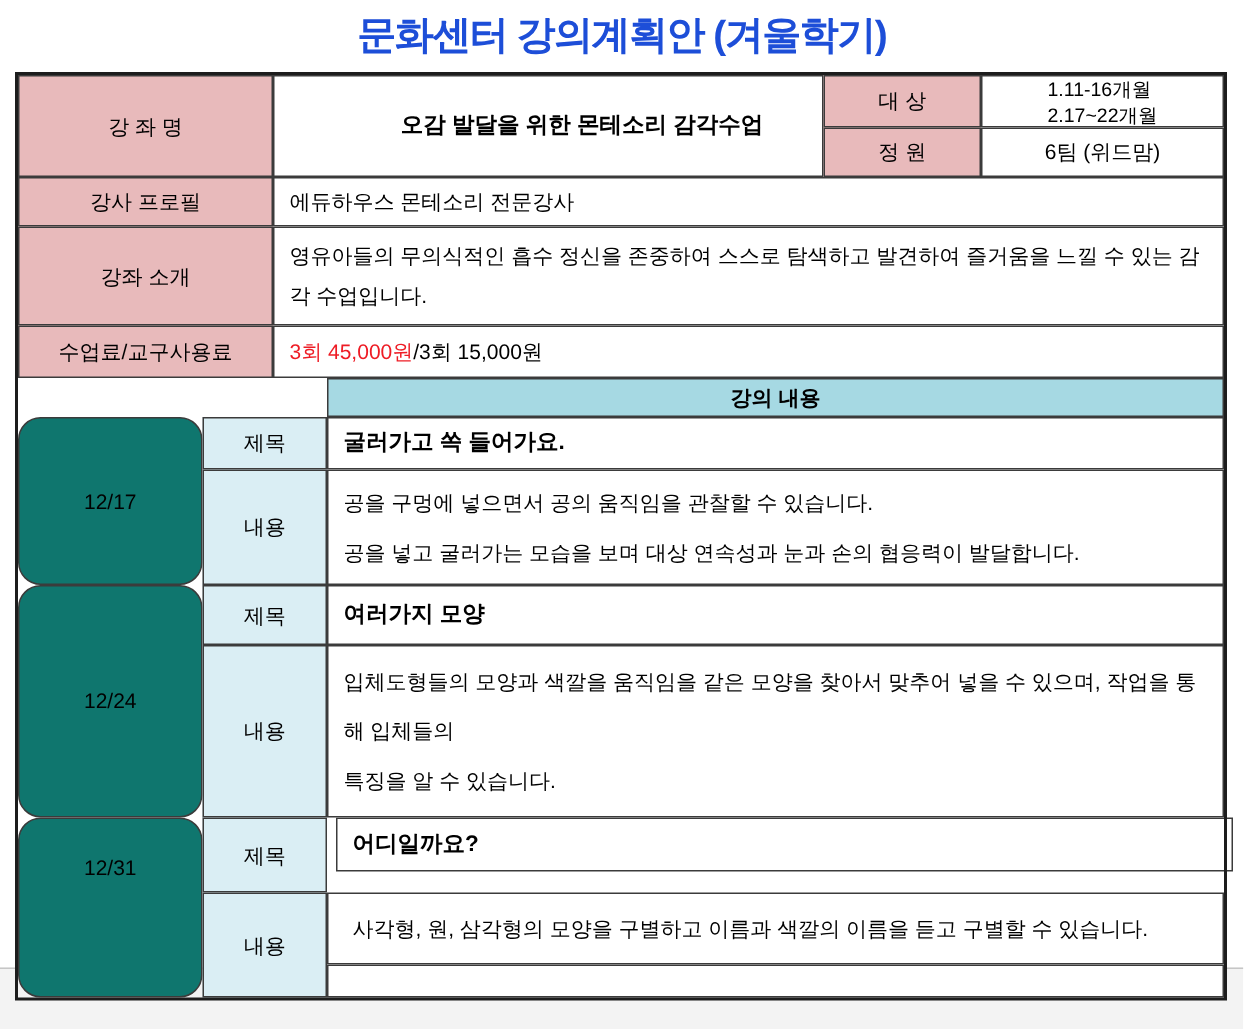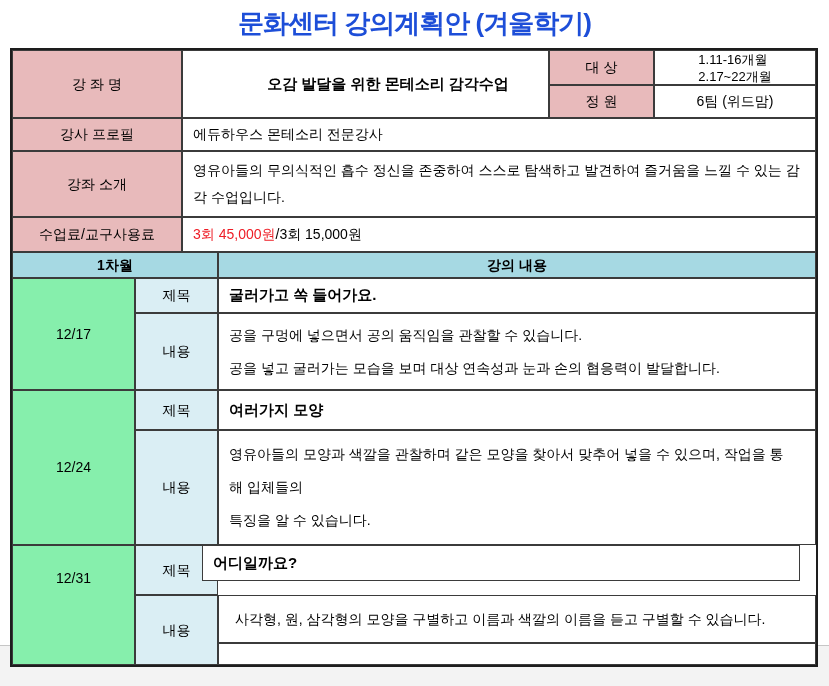--- a/index.html
+++ b/index.html
@@ -20,21 +20,21 @@
   }
   .cell {
     position:absolute; z-index:1;
     border:1px solid #3b3b3b;
     display:flex; align-items:center; justify-content:center;
     font-size:14px; color:#000; background:#ffffff;
     line-height:1.35;
   }
   .pink  { background:#e8babb;text-align:center; }
   .hblue { background:#a6d9e3; }
-  .dblue { background:#86efac; }
+  .dblue { background:#0f766e;border-radius:15px; }
   .lblue { background:#daeef4; }
   .bold  { font-weight:bold; }
   .left  { justify-content:flex-start; text-align:left; padding:0 10px; }
   .fs15  { font-size:15px; }
   .wrapall { word-break:break-all; }
   .lines { line-height:33px; }
   .tight-lines div { line-height:17px; }
   .fee-red { color:#ee1c25; }
   .fee-black { color:#000; }
   .date-1231 { padding-bottom:54px; }
@@ -71,49 +71,48 @@
 
   <div class="cell pink" style="left:12px;top:151px;width:170px;height:66px;">강좌 소개</div>
   <div class="cell left wrapall" style="left:182px;top:151px;width:634px;height:66px;line-height:27px;">영유아들의 무의식적인 흡수 정신을 존중하여 스스로 탐색하고  발견하여 즐거움을 느낄 수 있는 감각 수업입니다.</div>
 
   <div class="cell pink" style="left:12px;top:217px;width:170px;height:35px;">수업료/교구사용료</div>
   <div class="cell left" style="left:182px;top:217px;width:634px;height:35px;">
     <span class="fee-red">3회 45,000원</span>
       <span class="fee-black">/3회  15,000원</span>
   </div>
 
-  <div class="cell hblue bold" style="left:12px;top:252px;width:206px;height:26px;">1차월</div>
   <div class="cell hblue bold" style="left:218px;top:252px;width:598px;height:26px;">강의 내용</div>
 
   <div class="cell dblue" style="left:12px;top:278px;width:123px;height:112px;">12/17</div>
   <div class="cell lblue" style="left:135px;top:278px;width:83px;height:35px;">제목</div>
   <div class="cell left bold fs15" style="left:218px;top:278px;width:598px;height:35px;">굴러가고 쏙 들어가요.</div>
   <div class="cell lblue" style="left:135px;top:313px;width:83px;height:77px;">내용</div>
   <div class="cell left lines" style="left:218px;top:313px;width:598px;height:77px;">
     <div>
         <div>공을 구멍에 넣으면서 공의 움직임을 관찰할 수 있습니다.</div>
         <div>공을 넣고 굴러가는 모습을 보며 대상 연속성과 눈과 손의 협응력이 발달합니다.</div>
       </div>
   </div>
 
   <div class="cell dblue" style="left:12px;top:390px;width:123px;height:155px;">12/24</div>
   <div class="cell lblue" style="left:135px;top:390px;width:83px;height:40px;">제목</div>
   <div class="cell left bold fs15" style="left:218px;top:390px;width:598px;height:40px;">여러가지 모양</div>
   <div class="cell lblue" style="left:135px;top:430px;width:83px;height:115px;">내용</div>
   <div class="cell left lines" style="left:218px;top:430px;width:598px;height:115px;">
     <div>
-        <div>영유아들의 모양과 색깔을 관찰하며 같은 모양을 찾아서 맞추어 넣을 수 있으며, 작업을 통</div>
+        <div>입체도형들의 모양과 색깔을 움직임을 같은 모양을 찾아서 맞추어 넣을 수 있으며, 작업을 통</div>
         <div>해 입체들의</div>
         <div>특징을 알 수 있습니다.</div>
       </div>
   </div>
 
   <div class="cell dblue date-1231" style="left:12px;top:545px;width:123px;height:120px;">12/31</div>
   <div class="cell lblue" style="left:135px;top:545px;width:83px;height:50px;">제목</div>
-  <div class="cell left bold fs15" style="left:202px;top:545px;width:598px;height:36px;">어디일까요?</div>
+  <div class="cell left bold fs15" style="left:224px;top:545px;width:598px;height:36px;">어디일까요?</div>
   <div class="cell lblue" style="left:135px;top:595px;width:83px;height:70px;">내용</div>
   <div class="cell left lines" style="left:218px;top:595px;width:598px;height:48px;padding-left:16px;">
     <div>
         <div>사각형, 원, 삼각형의 모양을 구별하고 이름과 색깔의 이름을 듣고 구별할 수 있습니다.</div>
       </div>
   </div>
   <div class="cell" style="left:218px;top:643px;width:598px;height:22px;"></div>
 
   <div class="frame"></div>
 

